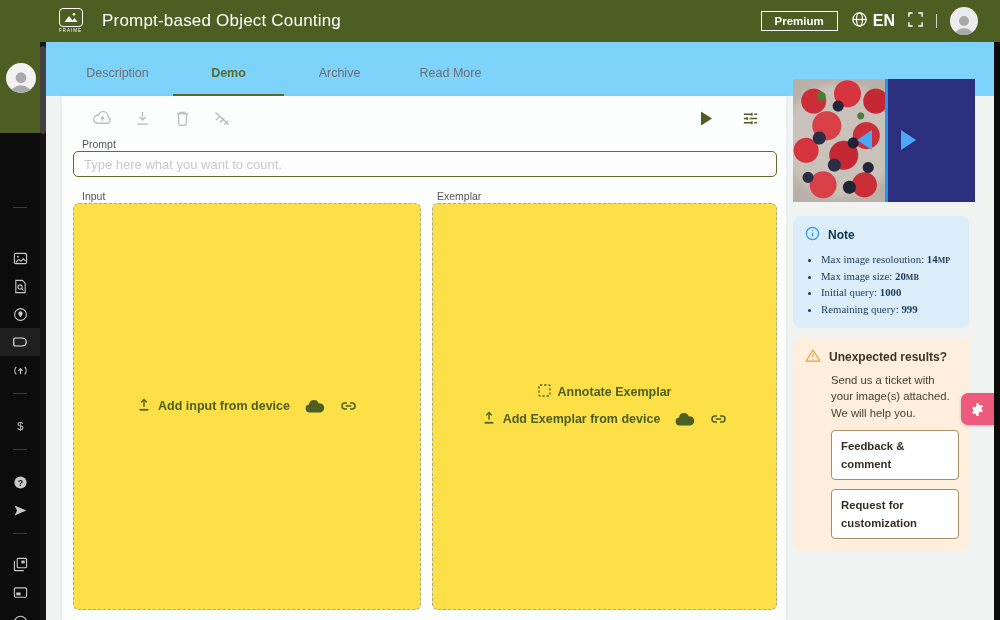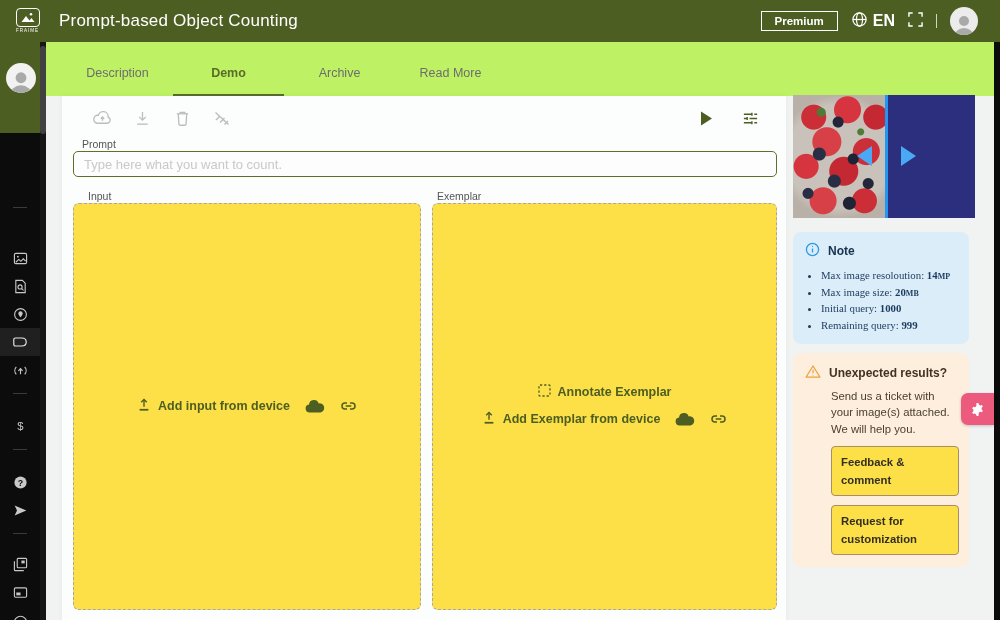--- a/index.html
+++ b/index.html
@@ -1,20 +1,20 @@
 <!DOCTYPE html>
 <html><head>
 <meta charset="utf-8">
 <style>
   * { margin:0; padding:0; box-sizing:border-box; }
   html,body { width:1000px; height:620px; overflow:hidden; }
   body { font-family:"Liberation Sans", sans-serif; background:#f1f3f3; position:relative; }
 
   
-  .app-header { position:absolute; left:0; top:0; width:1000px; height:42px; background:#4d5e23; display:flex; align-items:center; z-index:30; }
+  .app-header { position:absolute; left:0; top:0; width:1000px; height:42px; background:#4d5e23; display:flex; align-items:center; z-index:30;padding-left:43px; }
   .logo-box { width:27px; height:27px; margin-left:14px; display:flex; flex-direction:column; align-items:center; }
   .logo-frame { width:24px; height:19px; border:1.6px solid #fff; border-radius:4px; display:flex; align-items:center; justify-content:center; }
   .logo-text { font-size:4.5px; color:#fff; letter-spacing:1px; margin-top:1px; }
   .app-title { color:#fff; font-size:17px; font-weight:500; margin-left:18px; letter-spacing:.2px; }
   .header-right { margin-left:auto; display:flex; align-items:center; gap:13px; margin-right:22px; }
   .premium-pill { border:1.2px solid #fff; border-radius:0; color:#fff; font-size:11.5px; font-weight:600; padding:3px 13px; cursor:pointer; }
   .lang-switch { display:flex; align-items:center; gap:5px; color:#fff; font-size:16px; font-weight:600; cursor:pointer; }
   .header-divider { width:1px; height:14px; background:rgba(255,255,255,.75); }
   .header-avatar { width:28px; height:28px; border-radius:50%; background:#ececec; display:flex; align-items:flex-end; justify-content:center; overflow:hidden; cursor:pointer; }
 
@@ -26,48 +26,48 @@
   .side-thumb { position:absolute; right:0; top:4px; width:6px; height:88px; background:#414141; border-radius:3px; }
   .side-item { position:absolute; left:0; width:40px; height:28px; display:flex; align-items:center; justify-content:center; cursor:pointer; }
   .side-item.active { background:#202020; }
   .side-div { position:absolute; left:13px; width:14px; height:1px; background:#3a3a3a; }
   .side-item svg { display:block; }
 
   
   .content { position:absolute; left:46px; top:42px; width:948px; height:578px; background:#f1f3f3; }
   .right-scroll { position:absolute; right:0; top:42px; width:6px; height:578px; background:#0b0b0b; z-index:40; }
 
-  .tab-strip { position:absolute; left:0; top:0; width:948px; height:54px; background:#bef264; display:flex; align-items:flex-end; padding-left:16px; }
+  .tab-strip { position:absolute; left:0; top:0; width:948px; height:54px; background:#7dd3fc; display:flex; align-items:flex-end; padding-left:16px; }
   .tab { width:111px; text-align:center; font-size:12.5px; color:#6d6d6d; padding-bottom:14px; border-bottom:2px solid transparent; cursor:pointer; }
   .tab.active { color:#5b6c29; font-weight:700; border-bottom-color:#5b6c29; }
 
   .demo-card { position:absolute; left:16px; top:54px; width:724px; height:524px; background:#fcfdfd; box-shadow:0 0 5px rgba(0,0,0,.05); }
 
   .toolbar { position:absolute; left:28px; top:10px; display:flex; gap:16px; align-items:center; }
   .tool-btn { width:24px; height:24px; display:flex; align-items:center; justify-content:center; cursor:pointer; }
   .run-tools { position:absolute; right:24px; top:10px; display:flex; gap:20px; align-items:center; }
 
   .prompt-label { position:absolute; left:20px; top:42px; font-size:10.5px; color:#555; }
   .prompt-input { position:absolute; left:11px; top:55px; width:704px; height:26px; border:1.4px solid #5f7026; border-radius:5px; background:#fdfdfd; font-size:13px; color:#333; padding:0 10px; outline:none; font-family:"Liberation Sans",sans-serif; }
   .prompt-input::placeholder { color:#c9c9c9; }
 
   .zone-label { position:absolute; font-size:10.5px; color:#555; top:94px; }
-  .zone-label.input { left:26px; }
+  .zone-label.input { left:20px; }
   .zone-label.exemplar { left:375px; }
 
   .drop-zone { position:absolute; top:107px; height:407px; border:1px dashed #a3a8a8; border-radius:6px; background:#fde047; }
   .drop-zone.input { left:11px; width:348px; }
   .drop-zone.exemplar { left:370px; width:345px; }
 
   .zone-inner { position:absolute; left:0; right:0; display:flex; align-items:center; justify-content:center; gap:14px; }
   .olive-link { display:flex; align-items:center; gap:7px; color:#4d5e23; font-size:12.5px; font-weight:600; cursor:pointer; }
   .icon-btn { display:flex; align-items:center; justify-content:center; cursor:pointer; }
 
   
-  .right-col { position:absolute; left:747px; top:53px; width:182px; }
+  .right-col { position:absolute; left:747px; top:37px; width:182px; }
 
   .compare { position:relative; width:182px; height:123px; overflow:hidden; cursor:pointer; }
   .compare-photo { position:absolute; left:0; top:0; width:94px; height:123px;
     background-color:#d3cdc6;
     background-image:
       radial-gradient(circle at 48% 22%, #23263a 0 5px, transparent 6px),
       radial-gradient(circle at 28% 48%, #2a2e44 0 6px, transparent 7px),
       radial-gradient(circle at 64% 52%, #1f2336 0 5px, transparent 6px),
       radial-gradient(circle at 44% 70%, #2a2e44 0 6px, transparent 7px),
       radial-gradient(circle at 80% 72%, #23263a 0 5px, transparent 6px),
@@ -112,21 +112,21 @@
   .note-box { position:relative; margin-top:14px; width:176px; background:#daedf9; border-radius:8px; padding:10px 10px 10px 12px; }
   .note-head { display:flex; align-items:center; gap:8px; font-size:12px; font-weight:700; color:#16324f; }
   .note-list { margin-top:7px; padding-left:16px; }
   .note-list li { font-size:10.8px; color:#1c3a5e; line-height:1.55;font-family:Liberation Serif, serif; }
   .note-list b { font-weight:700; }
   .note-unit { font-size:8px; font-weight:700; }
 
   .warn-box { position:relative; margin-top:9px; width:176px; background:#fdeedd; border-radius:8px; padding:11px 10px 12px 12px; }
   .warn-head { display:flex; align-items:center; gap:8px; font-size:12px; font-weight:700; color:#403325; }
   .warn-body { margin-top:6px; margin-left:26px; font-size:11.3px; color:#4a3e2e; line-height:1.45; width:128px; }
-  .warn-btn { display:block; margin:9px 0 0 26px; width:128px; border:1px solid #a98e63; border-radius:4px; background:#fde047; color:#332e22; font-size:11.3px; font-weight:600; text-align:left; padding:6px 9px; line-height:1.6; cursor:pointer; font-family:"Liberation Sans",sans-serif; }
+  .warn-btn { display:block; margin:9px 0 0 26px; width:128px; border:1px solid #a98e63; border-radius:4px; background:#ffffff; color:#332e22; font-size:11.3px; font-weight:600; text-align:left; padding:6px 9px; line-height:1.6; cursor:pointer; font-family:"Liberation Sans",sans-serif; }
 
   .gear-fab { position:absolute; right:6px; top:393px; width:33px; height:32px; background:#ec5b7d; border-radius:7px 0 0 7px; display:flex; align-items:center; justify-content:center; cursor:pointer; z-index:50; box-shadow:0 1px 3px rgba(0,0,0,.2); }
 </style>
 </head>
 <body>
 
 <div class="app-header">
   <div class="logo-box">
     <div class="logo-frame">
       <svg width="16" height="12" viewBox="0 0 16 12">

